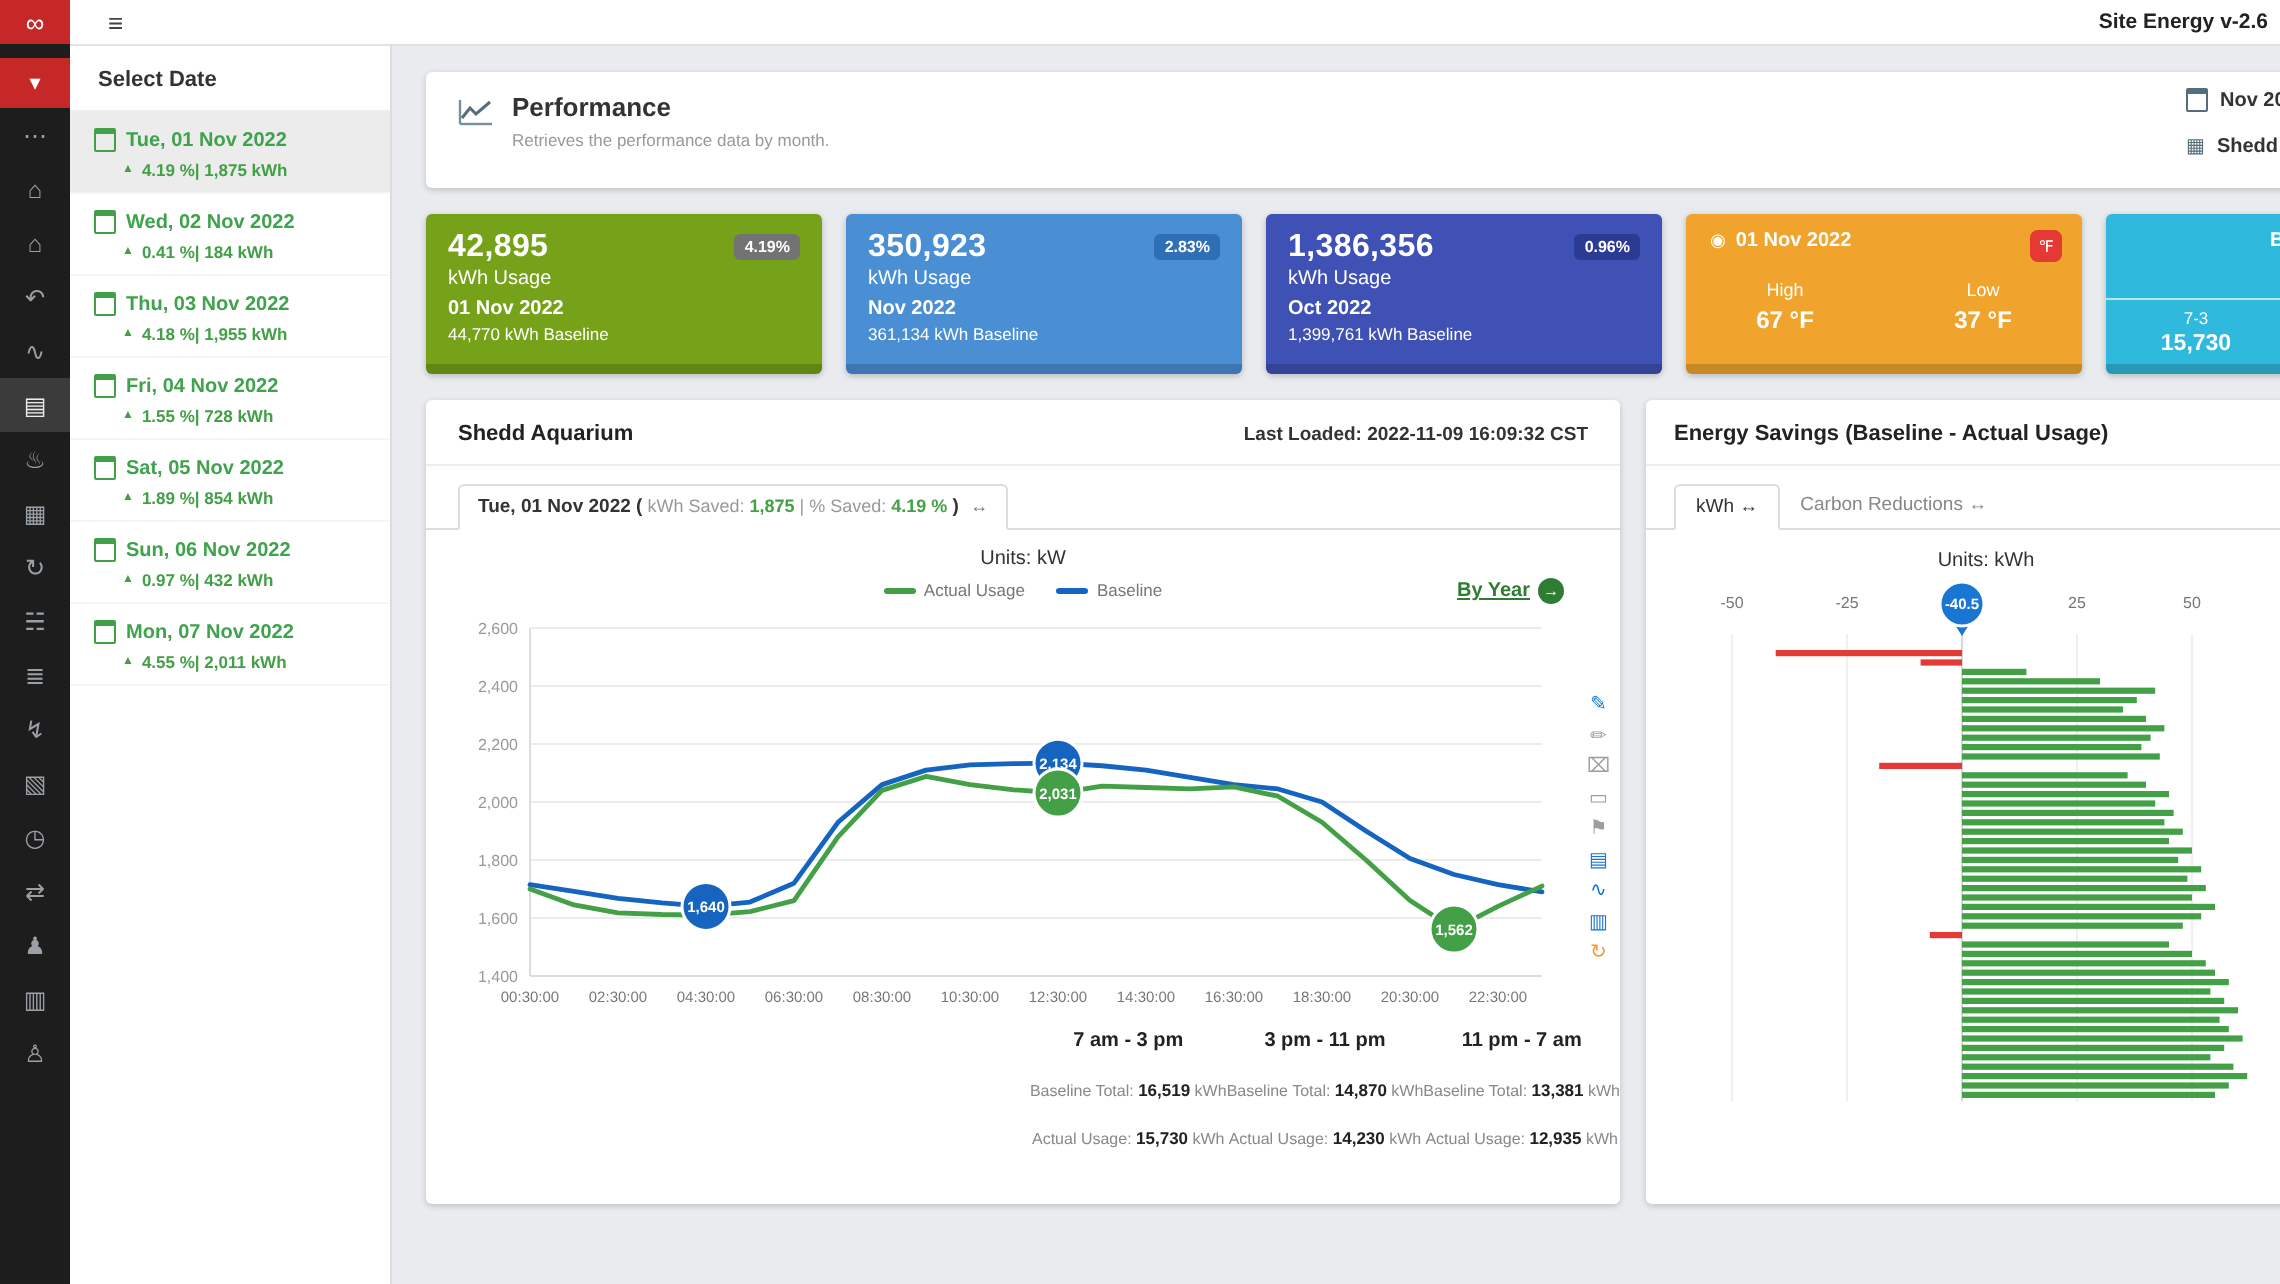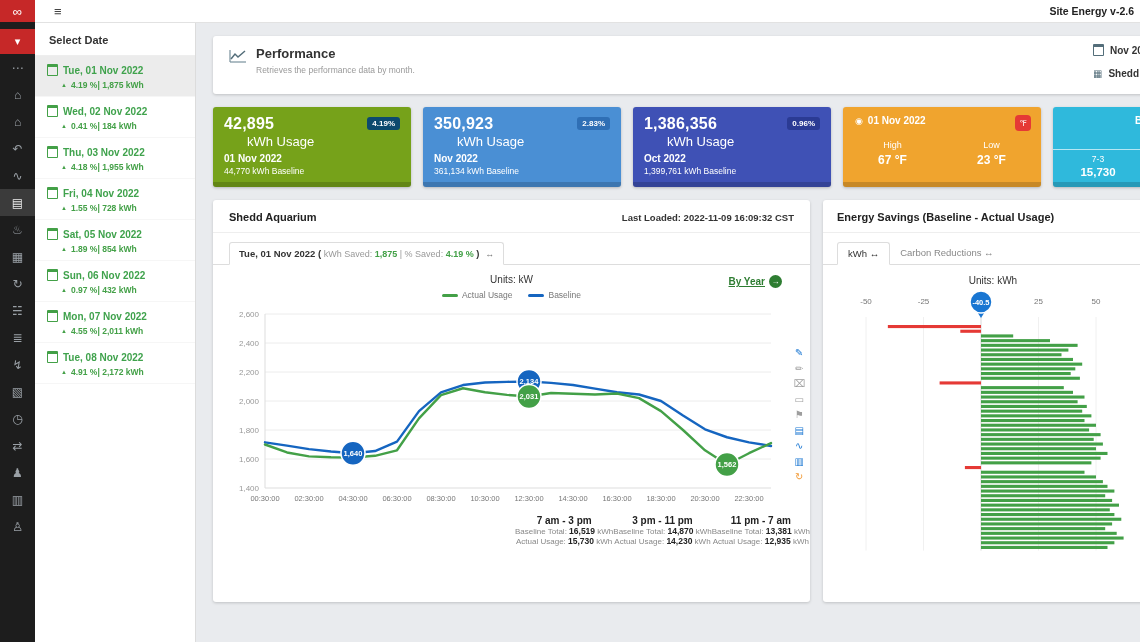--- a/index.html
+++ b/index.html
@@ -39,21 +39,21 @@
   .perf-sel-text{font-size:10px;font-weight:bold;color:#333;}
   .bld-icon{color:#546e7a;font-size:10px;line-height:1;}
   
   .kpirow{position:absolute;left:17px;top:84px;display:flex;gap:12px;}
   .kpi{width:198px;height:80px;flex:0 0 198px;border-radius:3px;position:relative;color:#fff;box-shadow:0 1px 3px rgba(0,0,0,.22);overflow:hidden;box-sizing:border-box;}
   .kpi::after{content:"";position:absolute;left:0;right:0;bottom:0;height:5px;background:rgba(0,0,0,.17);}
   .kpi-inner{padding:8px 11px;}
   .kpi-top{display:flex;justify-content:space-between;align-items:flex-start;}
   .kpi-value{font-size:16px;font-weight:bold;letter-spacing:.2px;}
   .kpi-badge{font-size:8px;font-weight:bold;padding:2px 5px;border-radius:3px;margin-top:2px;}
-  .kpi-unit{font-size:13px;margin-top:1px;margin-left:23px;}
+  .kpi-unit{font-size:10px;margin-top:1px;}
   .kpi-period{font-size:10px;font-weight:bold;margin-top:4px;}
   .kpi-baseline{font-size:8.5px;margin-top:2px;}
   
   .weather-top{display:flex;justify-content:space-between;align-items:flex-start;padding:8px 10px 0 12px;}
   .weather-date{font-size:10px;font-weight:bold;display:flex;align-items:center;gap:5px;}
   .sun-icon{font-size:9px;}
   .weather-badge{background:#e53935;color:#fff;font-size:8px;width:16px;height:16px;border-radius:4px;display:flex;align-items:center;justify-content:center;cursor:pointer;}
   .weather-body{display:flex;justify-content:space-around;margin-top:9px;}
   .w-label{font-size:9px;text-align:center;}
   .w-value{font-size:12px;font-weight:bold;text-align:center;margin-top:3px;}
@@ -72,30 +72,30 @@
   .mc-tab{display:inline-block;border:1px solid #ddd;border-bottom:1px solid #fff;margin-bottom:-1px;border-radius:3px 3px 0 0;padding:5px 9px;font-size:9px;background:#fff;cursor:pointer;white-space:nowrap;}
   .tab-date{font-weight:bold;color:#333;font-size:9.5px;}
   .tab-label{color:#999;margin-top:12px;}
   .tab-green{color:#43a047;font-weight:bold;}
   .tab-arrows{color:#777;margin-left:3px;}
   .mc-chartheader{position:relative;padding-top:9px;}
   .mc-units{text-align:center;font-size:10px;color:#333;}
   .mc-legend{display:flex;justify-content:center;gap:16px;margin-top:5px;}
   .legend-item{display:flex;align-items:center;gap:4px;font-size:8.5px;color:#777;}
   .legend-swatch{width:16px;height:3px;border-radius:2px;display:inline-block;}
-  .by-year{position:absolute;right:28px;top:10px;display:flex;align-items:center;gap:4px;cursor:pointer;}
+  .by-year{position:absolute;right:28px;top:24px;display:flex;align-items:center;gap:4px;cursor:pointer;}
   .by-year-text{font-size:10px;font-weight:bold;color:#2e7d32;text-decoration:underline;}
   .circle-arrow{width:13px;height:13px;border-radius:50%;background:#2e7d32;color:#fff;font-size:8px;display:flex;align-items:center;justify-content:center;}
   .line-svg{display:block;margin:2px 0 0 6px;}
   .mc-toolbar{position:absolute;right:5px;top:148px;display:flex;flex-direction:column;gap:5.5px;align-items:center;}
   .tool-icon{font-size:10px;line-height:1;cursor:pointer;}
   .mc-periods{display:flex;justify-content:flex-end;margin-top:1px;}
   .period{text-align:center;}
   .period-title{font-size:10px;font-weight:bold;color:#222;}
-  .period-line{font-size:8px;color:#888;margin-top:0;}
+  .period-line{font-size:8px;color:#888;margin-top:14px;}
   .period-line b{color:#222;font-size:8.5px;}
   
   .savings{left:627px;top:177px;width:340px;height:402px;}
   .sv-header{padding:11px 14px 9px;font-size:11px;font-weight:bold;color:#222;border-bottom:1px solid #eee;}
   .sv-tabs{padding:9px 14px 0;border-bottom:1px solid #ddd;display:flex;}
   .sv-tab{padding:5px 10px;font-size:9.5px;color:#888;cursor:pointer;white-space:nowrap;}
   .sv-tab.active{border:1px solid #ddd;border-bottom:1px solid #fff;margin-bottom:-1px;border-radius:3px 3px 0 0;color:#333;font-weight:normal;}
   .sv-units{text-align:center;font-size:10px;color:#333;margin-top:10px;}
   .bar-svg{display:block;margin-top:5px;}
 </style>
@@ -198,30 +198,20 @@
       <div class="date-item">
         <div class="date-row1">
           <span class="cal-icon"></span>
           <span class="date-text">Mon, 07 Nov 2022</span>
         </div>
         <div class="date-row2">
           <span class="tri">▲</span>
           <span class="date-stats">4.55 %| 2,011 kWh</span>
         </div>
       </div>
-      <div class="date-item">
-        <div class="date-row1">
-          <span class="cal-icon"></span>
-          <span class="date-text">Tue, 08 Nov 2022</span>
-        </div>
-        <div class="date-row2">
-          <span class="tri">▲</span>
-          <span class="date-stats">4.91 %| 2,172 kWh</span>
-        </div>
-      </div>
     </div>
 </div>
 
 <div class="main">
 
   <div class="card perf">
     <span class="perf-icon">
       <svg width="18" height="14" viewBox="0 0 18 14">
           <polyline points="1,13 1,1" stroke="#78909c" stroke-width="1.2" fill="none"></polyline>
           <polyline points="1,13 17,13" stroke="#78909c" stroke-width="1.2" fill="none"></polyline>
@@ -240,21 +230,21 @@
       <span class="bld-icon">▦</span>
       <span class="perf-sel-text">Shedd Aquarium</span>
     </span>
   </div>
 
   <div class="kpirow">
     <div id="kpi-cards" style="display:contents"><div class="kpi" style="background: rgb(118, 162, 26);">
           <div class="kpi-inner">
             <div class="kpi-top">
               <span class="kpi-value">42,895</span>
-              <span class="kpi-badge" style="background: #0c4a6e;">4.19%</span>
+              <span class="kpi-badge" style="background: #737373;">4.19%</span>
             </div>
             <div class="kpi-unit">kWh Usage</div>
             <div class="kpi-period">01 Nov 2022</div>
             <div class="kpi-baseline">44,770 kWh Baseline</div>
           </div>
         </div><div class="kpi" style="background: rgb(74, 143, 212);">
           <div class="kpi-inner">
             <div class="kpi-top">
               <span class="kpi-value">350,923</span>
               <span class="kpi-badge" style="background: rgb(47, 111, 181);">2.83%</span>
@@ -283,21 +273,21 @@
         </span>
         <span class="weather-badge">℉</span>
       </div>
       <div class="weather-body">
         <div>
           <div class="w-label">High</div>
           <div class="w-value">67 °F</div>
         </div>
         <div>
           <div class="w-label">Low</div>
-          <div class="w-value">23 °F</div>
+          <div class="w-value">37 °F</div>
         </div>
       </div>
     </div>
 
     <div class="kpi" id="shift-card" style="background: rgb(47, 185, 220);">
       <div class="shift-title">By Shift</div>
       <div class="shift-grid">
         <div class="shift-cell">
           <div class="shift-label">7-3</div>
           <div class="shift-value">15,730</div>

